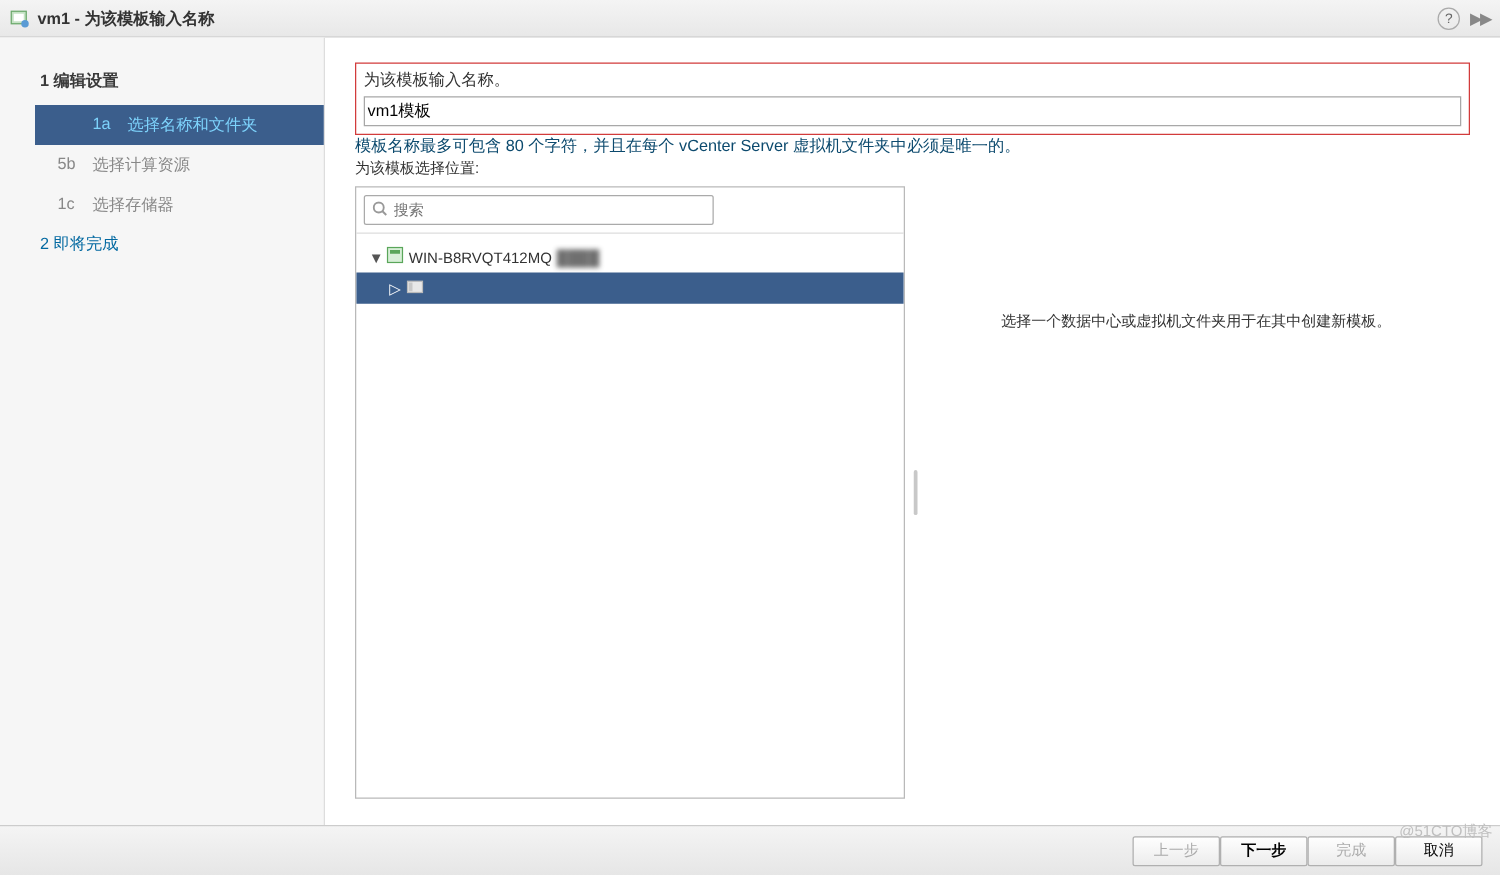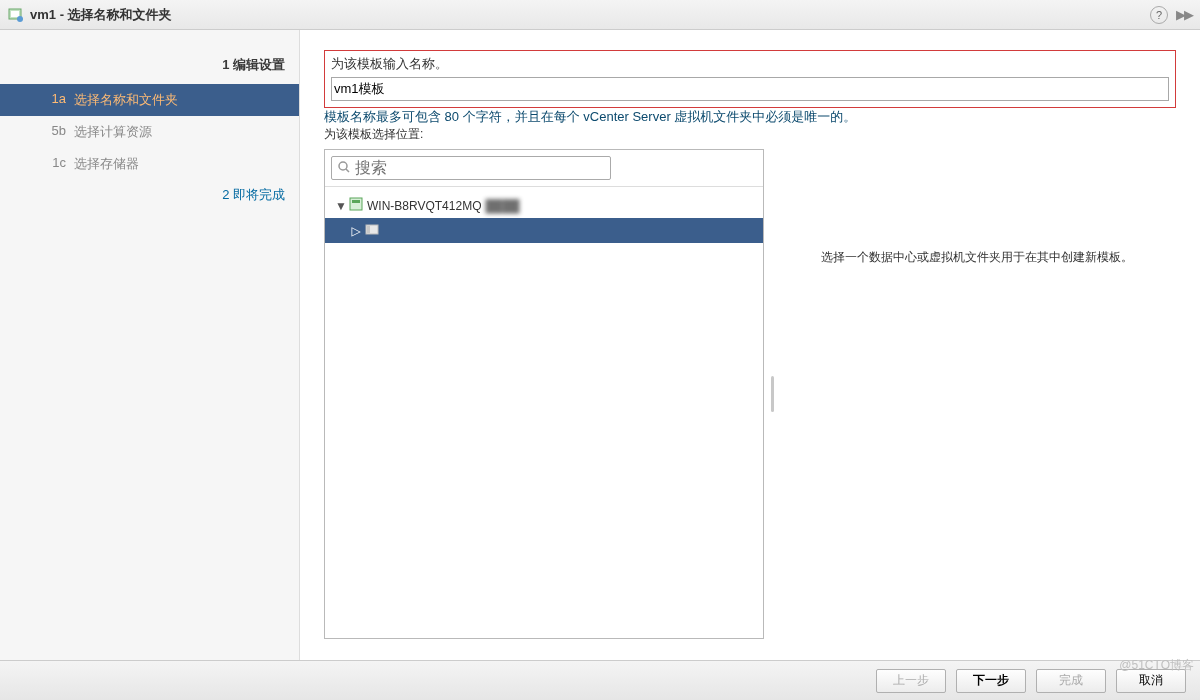--- a/index.html
+++ b/index.html
@@ -5,68 +5,68 @@
     * { box-sizing: border-box; margin: 0; padding: 0; }
     body { font-family: Arial, "Microsoft YaHei", sans-serif; font-size: 12px; color: #333; background: #fff; width: 1200px; height: 700px; overflow: hidden; }
     .titlebar { height: 30px; background: linear-gradient(#f4f4f4, #e8e8e8); border-bottom: 1px solid #ccc; display: flex; align-items: center; padding: 0 8px; }
     .titlebar .tb-icon { width: 16px; height: 16px; margin-right: 6px; }
     .titlebar .title { font-weight: bold; color: #333; font-size: 13px; }
     .titlebar .spacer { flex: 1; }
     .titlebar .help-icon { width: 18px; height: 18px; border: 1px solid #aaa; border-radius: 50%; display: flex; align-items: center; justify-content: center; color: #666; font-size: 11px; cursor: pointer; margin-right: 8px; }
     .titlebar .nav-arrows { font-size: 13px; color: #888; letter-spacing: -2px; }
 
     .body { display: flex; height: 630px; }
-    .sidebar { width: 300px; background: #f6f6f6; border-right: 1px solid #ddd; padding-top: 20px; text-align: right; }
+    .sidebar { width: 260px; background: #f6f6f6; border-right: 1px solid #ddd; padding-top: 20px; }
     .sidebar .step-title { font-weight: bold; font-size: 13px; color: #3a3a3a; padding: 6px 14px 10px 32px; cursor: pointer; }
     .sidebar .substep { padding: 7px 14px 7px 46px; color: #888; font-size: 13px; display: flex; gap: 8px; cursor: pointer; }
-    .sidebar .substep.active { background: #3b5e8c; color: #fdba74; }
+    .sidebar .substep.active { background: #3b5e8c; color: #7dd3fc; margin-left: 28px; }
     .sidebar .substep .key { min-width: 20px; }
 
     .main { flex: 1; padding: 20px 24px 10px 24px; overflow: hidden; position: relative; }
     .label-name { font-size: 13px; margin-bottom: 4px; }
     .name-input { width: 100%; height: 24px; border: 1px solid #a8a8a8; padding: 2px 2px; font-size: 13px; }
     .red-box { border: 1px solid #d23b3b; padding: 4px 6px 6px 6px; }
     .hint { font-size: 13px; color: #0c4a6e; }
     .loc-label { font-size: 12px; margin-bottom: 6px; }
     .split { display: flex; gap: 14px; height: 490px; }
     .tree-panel { width: 440px; border: 1px solid #b9b9b9; background: #fff; display: flex; flex-direction: column; }
     .search-wrap { padding: 6px; }
     .search-box { width: 280px; height: 24px; border: 1px solid #aaa; border-radius: 2px; display: flex; align-items: center; padding: 0 6px; color: #888; background: #fff; }
     .search-box .sicon { margin-right: 5px; }
-    .search-box input { border: none; outline: none; flex: 1; font-size: 16px; color: #555; background: transparent; }
+    .search-box input { border: none; outline: none; flex: 1; font-size: 12px; color: #555; background: transparent; }
     .tree-list { flex: 1; border-top: 1px solid #ddd; padding: 6px 0; overflow: auto; }
     .tree-item { display: flex; align-items: center; gap: 4px; padding: 4px 10px; font-size: 12px; }
     .tree-item .twisty { width: 10px; text-align: center; color: #555; }
     .tree-item.selected { background: #3b5e8c; color: #fff; }
     .tree-item.child { padding-left: 26px; }
     .blur { filter: blur(2px); opacity: 0.7; }
     .right-hint { flex: 1; display: flex; align-items: flex-start; padding-top: 100px; justify-content: center; color: #333; font-size: 12px; position: relative; }
     .right-hint .divider { position: absolute; left: -7px; top: 50%; width: 3px; height: 36px; background: #c8c8c8; border-radius: 2px; transform: translateY(-50%); }
 
-    .footer { height: 40px; background: linear-gradient(#f4f4f4, #e6e6e6); border-top: 1px solid #ccc; display: flex; align-items: center; justify-content: flex-end; padding: 0 14px; gap: 10px; }
+    .footer { height: 40px; background: linear-gradient(#f4f4f4, #e6e6e6); border-top: 1px solid #ccc; display: flex; align-items: center; justify-content: flex-end; padding: 0 14px; }
     .footer button { min-width: 70px; height: 24px; border: 1px solid #b0b0b0; background: linear-gradient(#fefefe, #ececec); font-size: 12px; cursor: pointer; border-radius: 2px; }
     .footer button:disabled { color: #aaa; cursor: default; }
     .footer button.primary { font-weight: bold; }
 
     .watermark { position: absolute; right: 6px; bottom: 26px; color: #bfbfbf; font-size: 12px; }
     .vm-small-icon { display: inline-block; }
     .host-icon-svg { display: inline-block; vertical-align: middle; }
   </style>
 </head>
 <body>
 
 <div class="titlebar">
   <span class="tb-icon vm-small-icon">
     <svg width="16" height="16">
         <rect x="1" y="2" width="12" height="10" fill="#c5e2c5" stroke="#6aa86a"></rect>
         <rect x="3" y="4" width="8" height="6" fill="#fff"></rect>
         <circle cx="12" cy="12" r="3" fill="#5a9bd5"></circle>
       </svg>
   </span>
-  <span class="title">vm1 - 选择名称和文件夹</span>
+  <span class="title">vm1 - 为该模板输入名称</span>
   <span class="spacer"></span>
   <span class="help-icon">?</span>
   <span class="nav-arrows">▶▶</span>
 </div>
 
 <div class="body">
   <div class="sidebar">
     <div class="step-title">1  编辑设置</div>
     <div class="substep active">
       <span class="key">1a</span>

